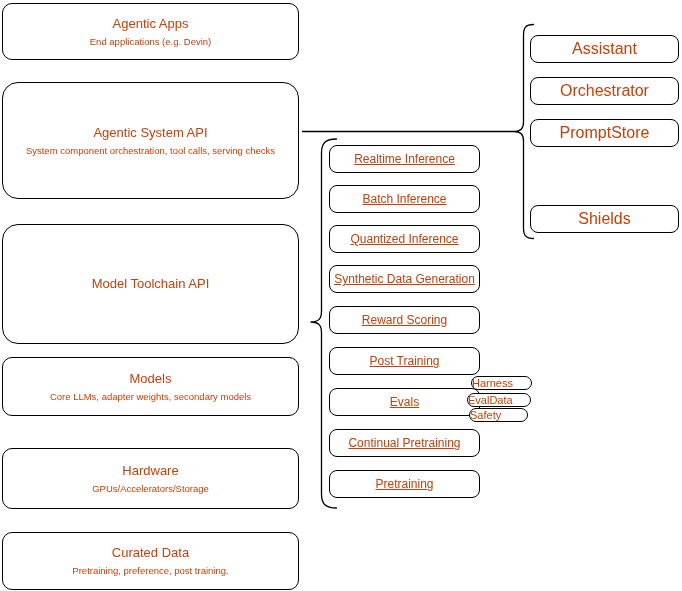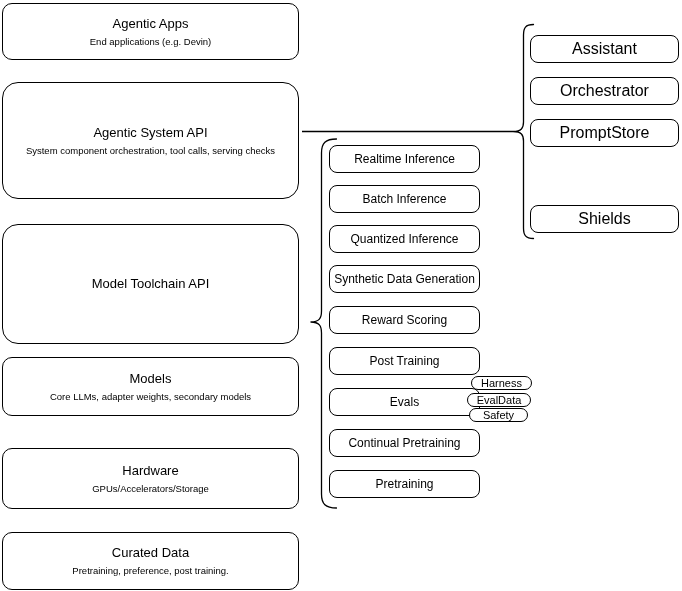--- a/index.html
+++ b/index.html
@@ -2,21 +2,21 @@
 <html><head>
 <meta charset="utf-8">
 <style>
   html, body { margin: 0; padding: 0; background: #ffffff; }
   .canvas {
     position: relative;
     width: 682px;
     height: 591px;
     background: #ffffff;
     font-family: "Liberation Sans", sans-serif;
-    color: #000000;
+    color: #c2410c;
     overflow: hidden;
   }
   .wires {
     position: absolute;
     left: 0; top: 0;
     width: 682px; height: 591px;
     pointer-events: none;
   }
   .node {
     position: absolute;
@@ -28,35 +28,34 @@
     align-items: center;
     justify-content: center;
     text-align: center;
     z-index: 1;
   }
   .lbox { left: 2px; width: 297px; }
   .lbox .title { font-size: 13px; line-height: 16px; }
   .lbox .subtitle { font-size: 9.5px; line-height: 13px; margin-top: 3px; }
   .mbox {
     left: 329px; width: 151px; height: 28px;
-    border-radius: 8px; font-size: 12px; line-height: 14px;
+    border-radius: 8px; font-size: 12px; line-height: 14px; text-decoration: underline;
   }
   .rbox {
     left: 530px; width: 149px; height: 28px;
     border-radius: 8px; font-size: 16px; line-height: 14px;
   }
   .pill {
     position: absolute;
     box-sizing: border-box;
     border: 1.2px solid #000000;
     background: #ffffff;
     border-radius: 999px;
     display: flex;
     align-items: center;
-    justify-content: center;
     font-size: 11px;
     line-height: 12px;
     z-index: 3;
   }
 </style>
 </head>
 <body>
 
 <div class="canvas">
 

